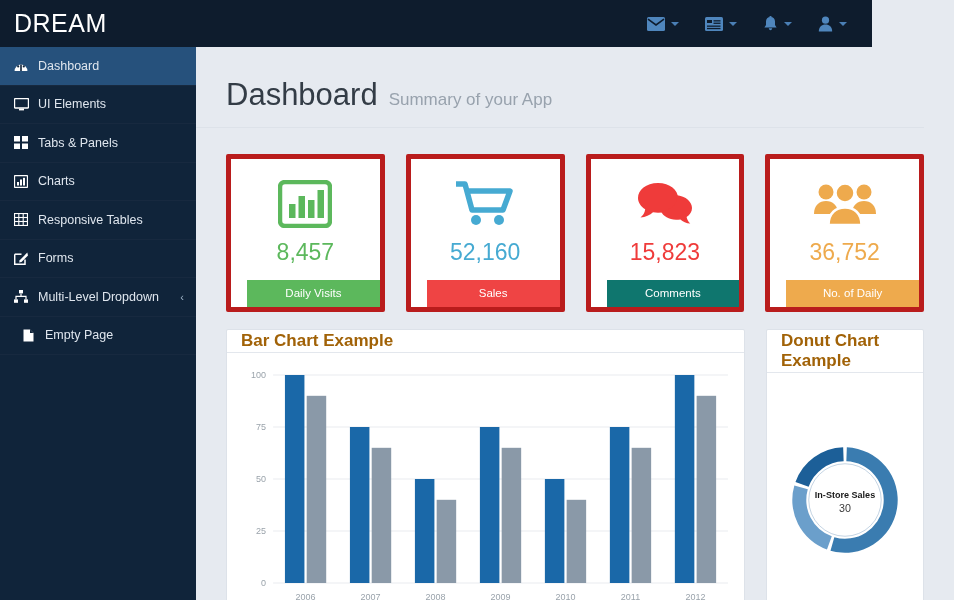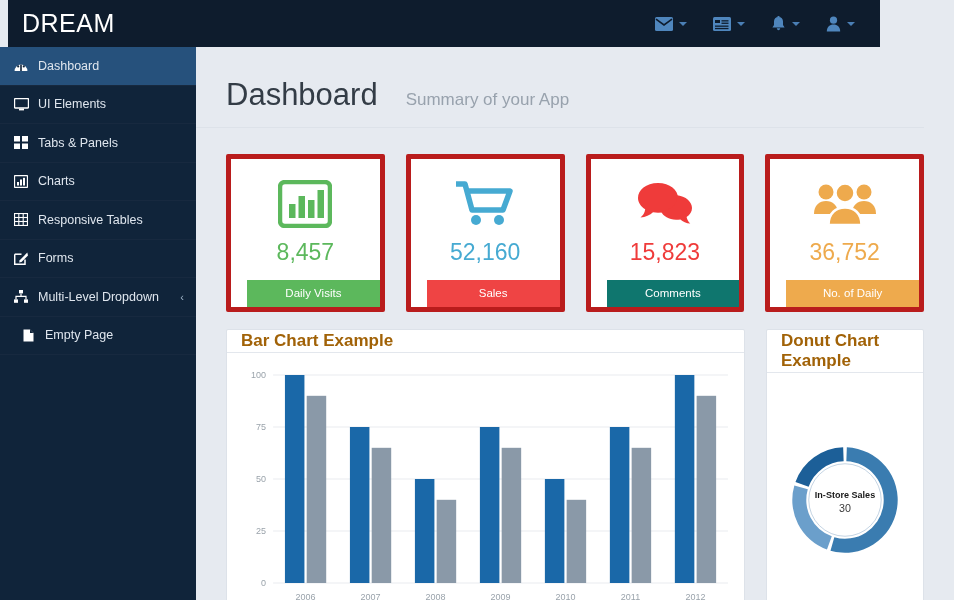--- a/index.html
+++ b/index.html
@@ -6,21 +6,21 @@
   html, body {
     width: 954px; height: 600px;
     overflow: hidden;
     font-family: "Liberation Sans", sans-serif;
     background: #e6eaf0;
   }
   #app { position: relative; width: 954px; height: 600px; }
 
   
   .topnav {
-    position: absolute; top: 0; left: 8px;
+    position: absolute; top: 0; left: 0;
     width: 872px; height: 47px;
     background: #0e1c2d;
     display: flex; align-items: flex-end;
     z-index: 20;
   }
   .brand {
     width: 196px; padding-left: 14px;
     color: #ffffff; font-size: 25px; font-weight: 400;
     letter-spacing: 0.5px;
     line-height: 47px;
@@ -77,21 +77,21 @@
     background: #e6eaf0;
     overflow: hidden;
   }
   .page-head {
     padding: 30px 0 14px 30px;
     margin: 0 30px 0 0;
     border-bottom: 1px solid #dde2e9;
     display: flex; align-items: baseline;
   }
   .page-title { font-size: 31px; color: #333c46; font-weight: 400; }
-  .page-sub { font-size: 17px; color: #98a2ad; margin-left: 28px; font-weight: 400; }
+  .page-sub { font-size: 17px; color: #98a2ad; margin-left: 11px; font-weight: 400; }
 
   
   .cards {
     display: flex; gap: 21px;
     padding: 26px 30px 0 30px;
   }
   .card {
     flex: 1 1 0; background: #ffffff;
     border: 5px solid #b91c1c;
     border-radius: 2px;

